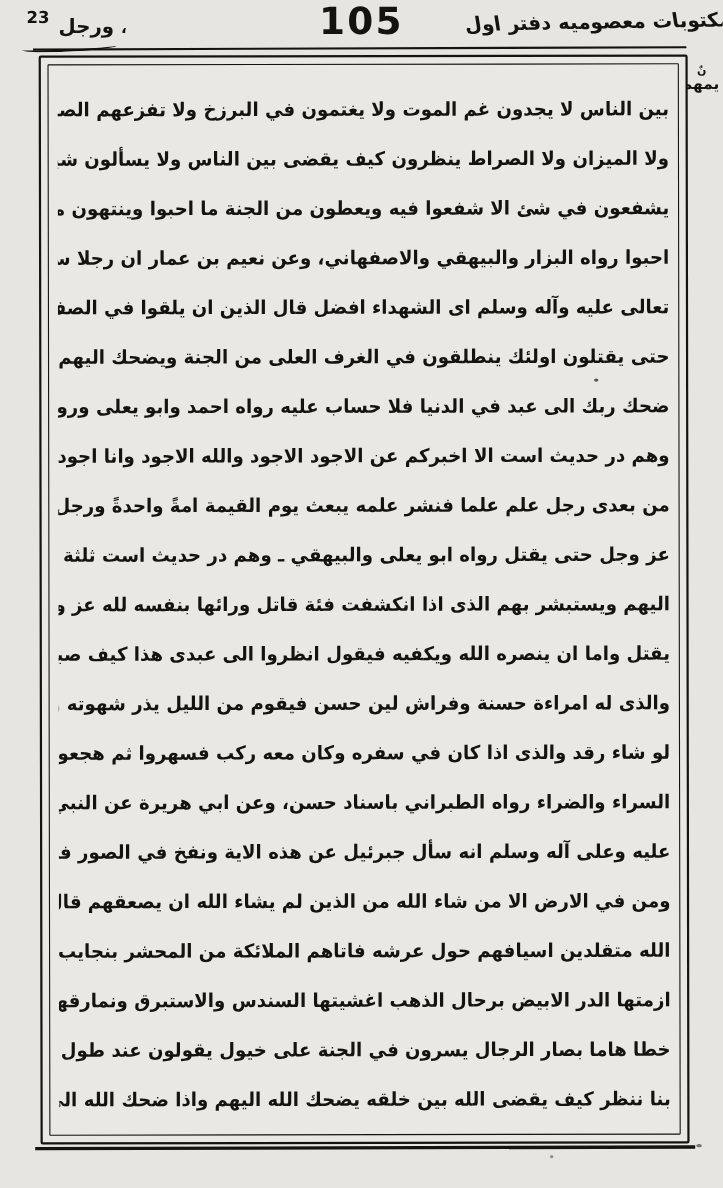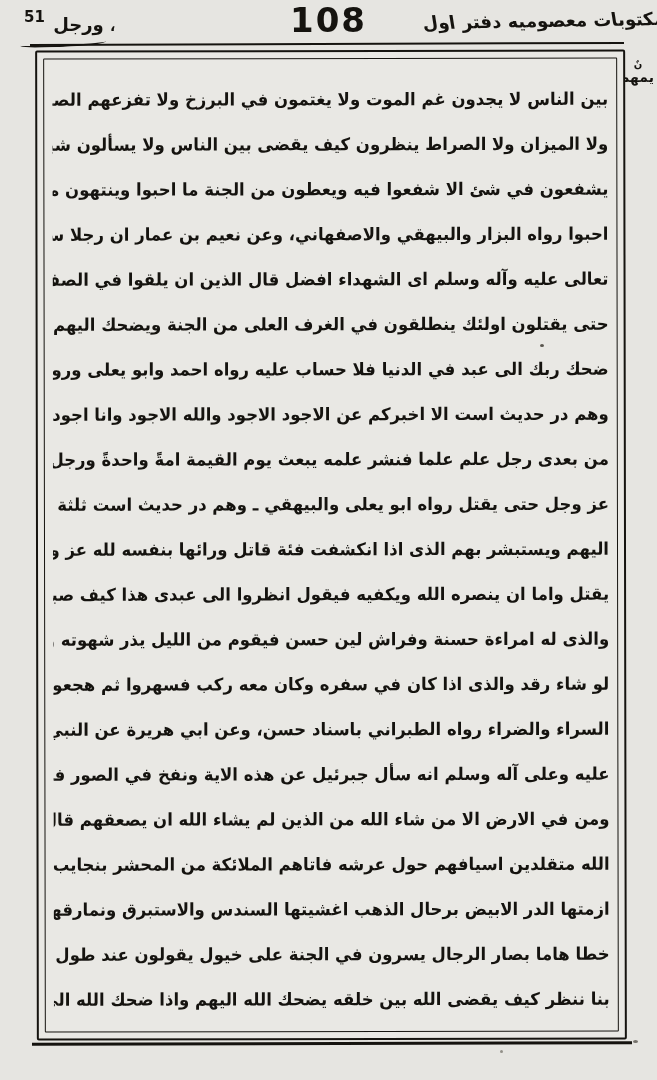--- a/index.html
+++ b/index.html
@@ -84,25 +84,25 @@
   .speck.s1{left:540px;top:344px;width:4px;height:3px;}
   .speck.s2{left:500px;top:1050px;width:3px;height:3px;opacity:.6;}
   .speck.s3{left:633px;top:1040px;width:5px;height:3px;opacity:.8;}
 </style>
 </head>
 <body>
 
 <div class="page">
 
   <div class="hdr-title">مكتوبات معصوميه دفتر اول</div>
-  <div class="hdr-pageno">108</div>
+  <div class="hdr-pageno">105</div>
   <div class="hdr-letter">
     <span class="comma">،</span>
     <span>ورجل</span>
-    <span class="num">51</span>
+    <span class="num">23</span>
   </div>
   <div class="hdr-underline"></div>
   <div class="hdr-rule"></div>
 
   <div class="margin-note">
     <span class="mk">نٌ</span>
     <span class="wd">يمهم</span>
   </div>
 
   <div class="frame-outer">

